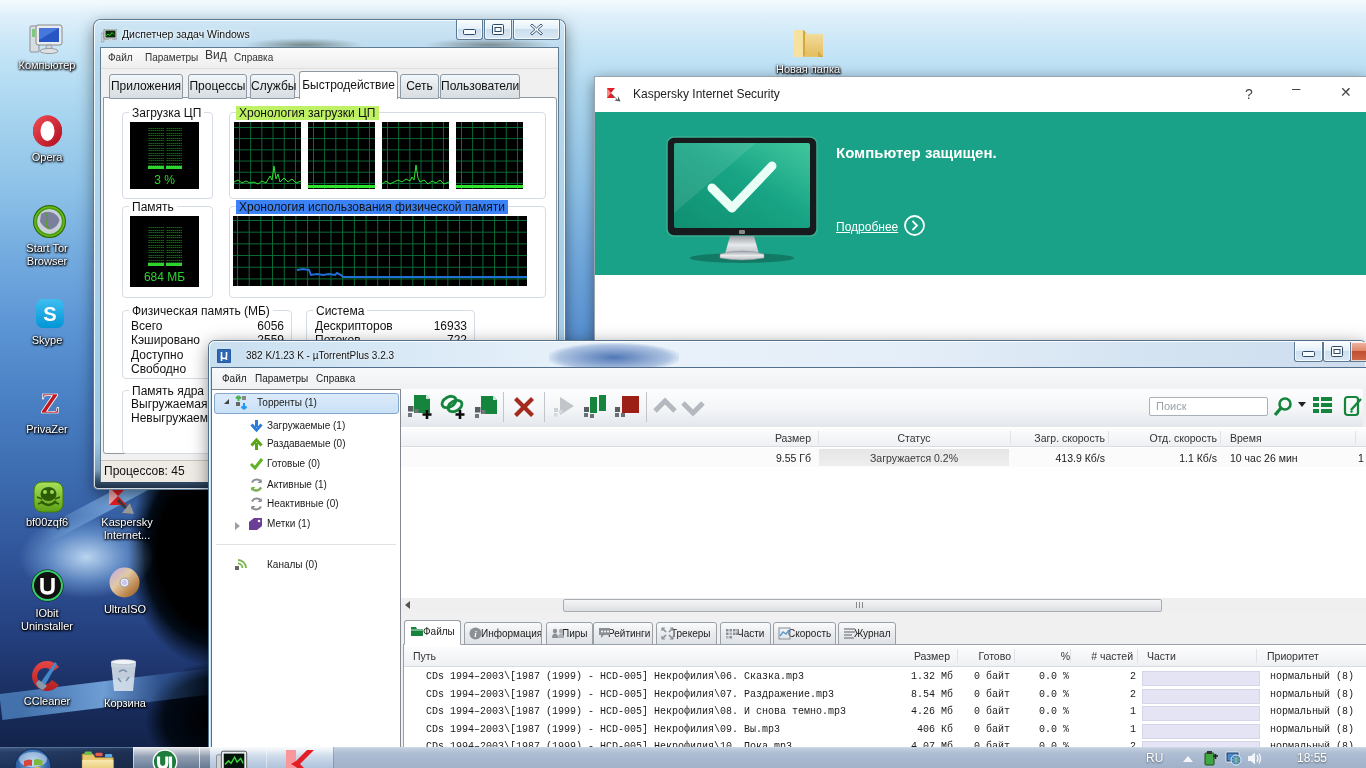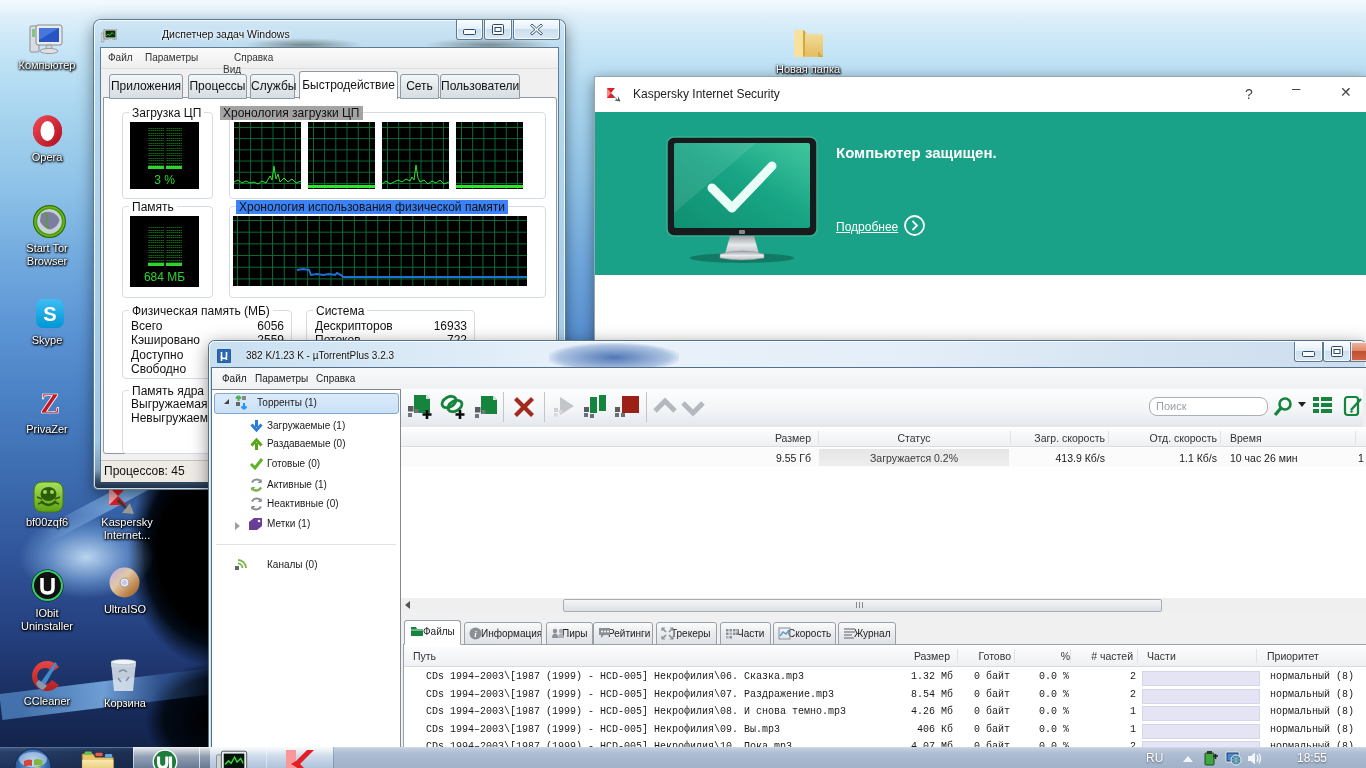--- a/index.html
+++ b/index.html
@@ -257,21 +257,21 @@
   <div class="abs" style="left:385px;top:26px;width:40px;height:30px;background:radial-gradient(ellipse at center,rgba(200,175,90,.8),transparent 72%);"></div>
   <div class="abs" style="left:255px;top:30px;width:30px;height:22px;background:radial-gradient(ellipse at center,rgba(205,185,105,.6),transparent 70%);"></div>
 
   <svg class="abs" style="left:7px;top:9px;" width="16" height="14" viewBox="0 0 16 14">
       <rect x="0" y="4" width="3" height="9" rx="1" fill="#d0d4d8" stroke="#777" stroke-width=".5"></rect>
       <rect x="3" y="0" width="13" height="10" rx="1" fill="#e6e9ec" stroke="#666" stroke-width=".7"></rect>
       <rect x="4.5" y="1.5" width="10" height="7" fill="#0a2a0a"></rect>
       <path d="M5 7 L7 5 L9 6.5 L11 3.5 L13 5.5" stroke="#2ec42e" stroke-width="1" fill="none"></path>
       <path d="M8 10 L11 10 L12 12 L7 12 Z" fill="#cfd4d8"></path>
     </svg>
-  <div class="abs" style="left:28px;top:8px;font-size:10.5px;color:#111;text-shadow:0 0 3px #fff,0 0 5px #fff;margin-left:40px;">Диспетчер задач Windows</div>
+  <div class="abs" style="left:28px;top:8px;font-size:10.5px;color:#111;text-shadow:0 0 3px #fff,0 0 5px #fff;">Диспетчер задач Windows</div>
 
   <div class="glassBtn" style="left:362px;top:0px;width:25px;height:19px;border-radius:0 0 3px 3px;border-top:none;">
       <svg style="position:absolute;left:6px;top:9px;" width="13" height="6" viewBox="0 0 13 6">
         <rect x=".5" y=".5" width="12" height="5" rx="1" fill="#f8fbfd" stroke="#2e4a66"></rect>
       </svg>
     </div>
   <div class="glassBtn" style="left:390px;top:0px;width:26px;height:19px;border-radius:0 0 3px 3px;border-top:none;">
       <svg style="position:absolute;left:7px;top:4px;" width="12" height="11" viewBox="0 0 12 11">
         <rect x=".5" y=".5" width="11" height="10" rx="1" fill="#f8fbfd" stroke="#2e4a66"></rect>
         <rect x="3" y="3.5" width="6" height="4" fill="none" stroke="#2e4a66"></rect>
@@ -281,21 +281,21 @@
       <svg style="position:absolute;left:16px;top:3px;" width="13" height="13" viewBox="0 0 13 13">
         <path d="M2 1 L6.5 5 L11 1 L12.5 2.5 L8 6.5 L12.5 10.5 L11 12 L6.5 8 L2 12 L.5 10.5 L5 6.5 L.5 2.5 Z" fill="#f4f8fb" stroke="#2e4a66" stroke-width=".9"></path>
       </svg>
     </div>
 
   <div class="abs" style="left:7px;top:28px;width:457px;height:433px;background:#f0f0f0;box-shadow:0 0 0 1px #5f7c93;font-size:12px;color:#111;">
 
     <div class="abs" style="left:0;top:0;width:100%;height:20px;background:linear-gradient(180deg,#fbfbfb,#eeeef0);border-bottom:1px solid #dfdfe0;">
       <span class="abs" style="left:7px;top:4px;font-size:10px;color:#333;">Файл</span>
       <span class="abs" style="left:44px;top:4px;font-size:10px;color:#333;">Параметры</span>
-      <span class="abs" style="left:104px;top:16px;font-size:10px;color:#333;margin-left:18px;">Вид</span>
+      <span class="abs" style="left:104px;top:0;font-size:12px;color:#333;">Вид</span>
       <span class="abs" style="left:133px;top:4px;font-size:10px;color:#333;">Справка</span>
     </div>
 
     <div class="abs" style="left:2px;top:49px;width:452px;height:355px;background:#fff;border:1px solid #8e9aa5;border-radius:0 3px 3px 3px;"></div>
 
     <div class="abs" style="left:8px;top:26px;width:72px;height:23px;background:linear-gradient(180deg,#f2f8fb,#e4e9ec 45%,#d8dde2);border:1px solid #8e9aa5;border-radius:3px 3px 0 0;text-align:center;line-height:23px;">Приложения</div>
     <div class="abs" style="left:87px;top:26px;width:57px;height:23px;background:linear-gradient(180deg,#f2f8fb,#e4e9ec 45%,#d8dde2);border:1px solid #8e9aa5;border-radius:3px 3px 0 0;text-align:center;line-height:23px;">Процессы</div>
     <div class="abs" style="left:149px;top:26px;width:43px;height:23px;background:linear-gradient(180deg,#f2f8fb,#e4e9ec 45%,#d8dde2);border:1px solid #8e9aa5;border-radius:3px 3px 0 0;text-align:center;line-height:23px;">Службы</div>
     <div class="abs" style="left:198px;top:23px;width:97px;height:27px;background:#fff;border:1px solid #8e9aa5;border-bottom:none;border-radius:3px 3px 0 0;text-align:center;line-height:26px;z-index:2;">Быстродействие</div>
     <div class="abs" style="left:299px;top:26px;width:37px;height:23px;background:linear-gradient(180deg,#f2f8fb,#e4e9ec 45%,#d8dde2);border:1px solid #8e9aa5;border-radius:3px 3px 0 0;text-align:center;line-height:23px;">Сеть</div>
@@ -305,21 +305,21 @@
     <div class="abs" style="left:28px;top:58px;background:#fff;padding:0 3px;">Загрузка ЦП</div>
     <div class="abs" style="left:29px;top:74px;width:69px;height:67px;background:#000;">
       <div class="abs" style="left:18px;top:6px;width:16px;height:38px;background:repeating-linear-gradient(90deg,rgba(0,0,0,.45) 0 1px,transparent 1px 2px),repeating-linear-gradient(0deg,#116611 0 1px,#000 1px 2.5px);"></div>
       <div class="abs" style="left:36px;top:6px;width:16px;height:38px;background:repeating-linear-gradient(90deg,rgba(0,0,0,.45) 0 1px,transparent 1px 2px),repeating-linear-gradient(0deg,#116611 0 1px,#000 1px 2.5px);"></div>
       <div class="abs" style="left:18px;top:44px;width:16px;height:3px;background:#2ed42e;"></div>
       <div class="abs" style="left:36px;top:44px;width:16px;height:3px;background:#2ed42e;"></div>
       <div class="abs" style="left:0;top:51px;width:100%;text-align:center;color:#2ed42e;font-size:12px;">3 %</div>
     </div>
 
     <div class="abs" style="left:128px;top:64px;width:315px;height:85px;border:1px solid #d5dce4;border-radius:4px;"></div>
-    <div class="abs" style="left:119px;top:58px;background:#a3a3a3;padding:0 3px;">Хронология загрузки ЦП</div>
+    <div class="abs" style="left:135px;top:58px;background:#bef264;padding:0 3px;">Хронология загрузки ЦП</div>
     <div class="cpugraph abs" style="left:133px;top:74px;">
       <svg width="67" height="67">
           <polyline points="0,60 4,58 8,61 12,59 16,61 20,60 24,62 28,59 32,61 36,54 38,58 40,44 42,57 44,52 46,60 50,56 54,60 58,57 62,61 67,59" stroke="#2ee52e" stroke-width="1" fill="none"></polyline>
         </svg>
       </div>
     <div class="cpugraph abs" style="left:207px;top:74px;">
       <svg width="67" height="67">
           <rect x="0" y="63" width="67" height="3" fill="#2ee52e"></rect>
         </svg>
       </div>
@@ -514,21 +514,21 @@
           <rect x="1" y="19" width="4" height="4" fill="#6a7074"></rect>
         </svg>
       <div class="sep" style="left:245px;top:3px;height:30px;"></div>
       <svg class="abs" style="left:251px;top:8px;" width="26" height="20" viewBox="0 0 26 20">
           <path d="M3 14 L13 4 L23 14" stroke="#b4b9bf" stroke-width="5" fill="none"></path>
         </svg>
       <svg class="abs" style="left:279px;top:8px;" width="26" height="20" viewBox="0 0 26 20">
           <path d="M3 6 L13 16 L23 6" stroke="#b4b9bf" stroke-width="5" fill="none"></path>
         </svg>
       
-      <div class="abs" style="left:748px;top:8px;width:117px;height:17px;background:#fff;border:1px solid #aab0b8;border-radius:8px;">
+      <div class="abs" style="left:748px;top:8px;width:117px;height:17px;background:#fff;border:1px solid #aab0b8;border-radius:2px;">
         <div class="abs" style="left:6px;top:2px;font-size:11px;color:#9aa0a6;">Поиск</div>
       </div>
       <svg class="abs" style="left:872px;top:7px;" width="21" height="21" viewBox="0 0 21 21">
           <circle cx="12" cy="8" r="5.5" fill="none" stroke="#15843c" stroke-width="2.6"></circle>
           <path d="M8 12 L2 19" stroke="#15843c" stroke-width="3.4"></path>
         </svg>
       <path></path>
       <div class="abs" style="left:897px;top:13px;width:0;height:0;border-left:4px solid transparent;border-right:4px solid transparent;border-top:5px solid #222;"></div>
       <svg class="abs" style="left:911px;top:7px;" width="21" height="20" viewBox="0 0 21 20">
           <rect x="1" y="1" width="6" height="4" fill="#15843c"></rect>

